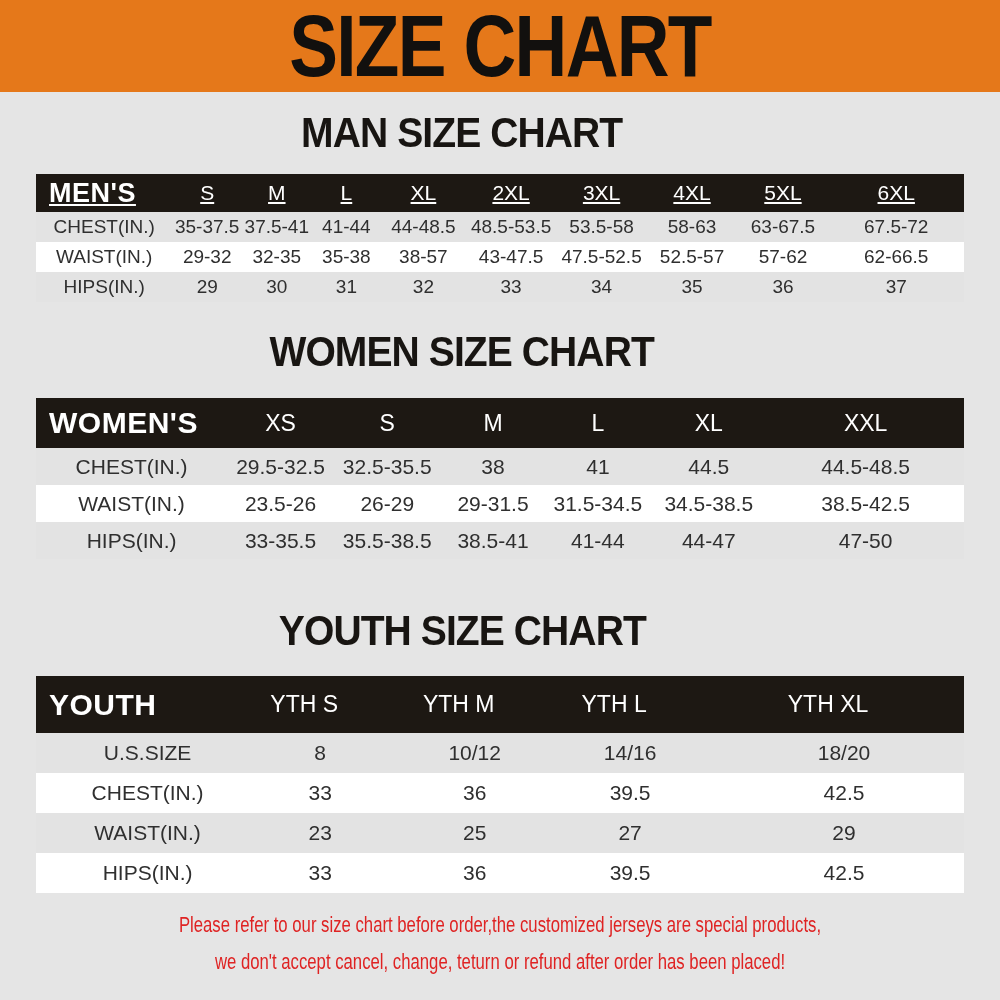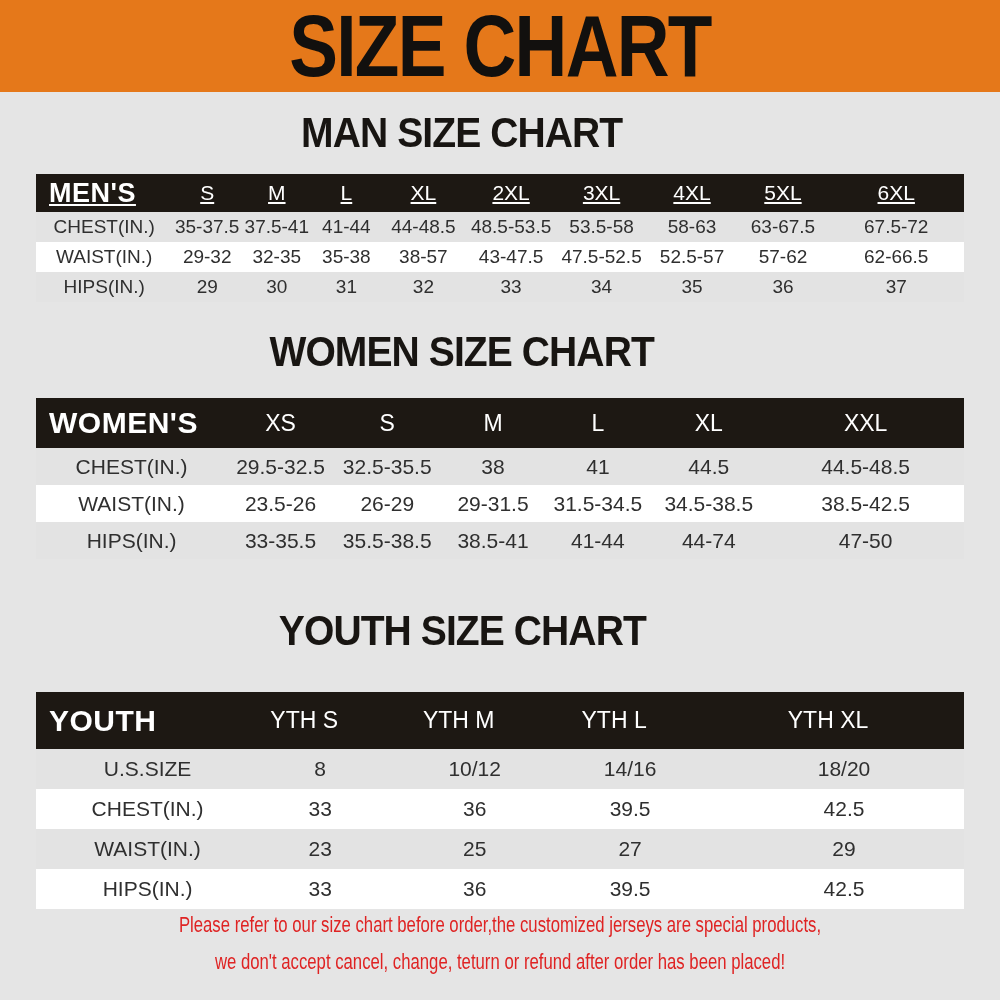--- a/index.html
+++ b/index.html
@@ -44,21 +44,21 @@
   .table-man tbody tr{height:30px;}
   .table-man td{font-size:19px;}
 
   .table-women{top:398px;}
   .table-women thead tr{height:50px;}
   .table-women thead th{font-size:23px;}
   .table-women thead th.group-label{font-size:30px;}
   .table-women tbody tr{height:37px;}
   .table-women td{font-size:21px;}
 
-  .table-youth{top:692px;}
+  .table-youth{top:676px;}
   .table-youth thead tr{height:57px;}
   .table-youth thead th{font-size:23px;}
   .table-youth thead th.group-label{font-size:30px;}
   .table-youth tbody tr{height:40px;}
   .table-youth td{font-size:21px;padding-left:32px;}
 
   
   .disclaimer{position:absolute;top:906px;left:0;width:1000px;text-align:center;
           color:var(--disclaimer-red);font-size:22px;line-height:37px;}
   .disclaimer .line{display:block;transform:scaleX(0.76);transform-origin:50% 50%;white-space:nowrap;}
@@ -184,21 +184,21 @@
         <td>31.5-34.5</td>
         <td>34.5-38.5</td>
         <td>38.5-42.5</td>
       </tr>
       <tr>
         <td>HIPS(IN.)</td>
         <td>33-35.5</td>
         <td>35.5-38.5</td>
         <td>38.5-41</td>
         <td>41-44</td>
-        <td>44-74</td>
+        <td>44-47</td>
         <td>47-50</td>
       </tr>
     </tbody>
   </table>
 
   <div class="section-heading heading-youth">
     <span class="condense">YOUTH SIZE CHART</span>
   </div>
   <table class="size-table table-youth">
     <colgroup>

